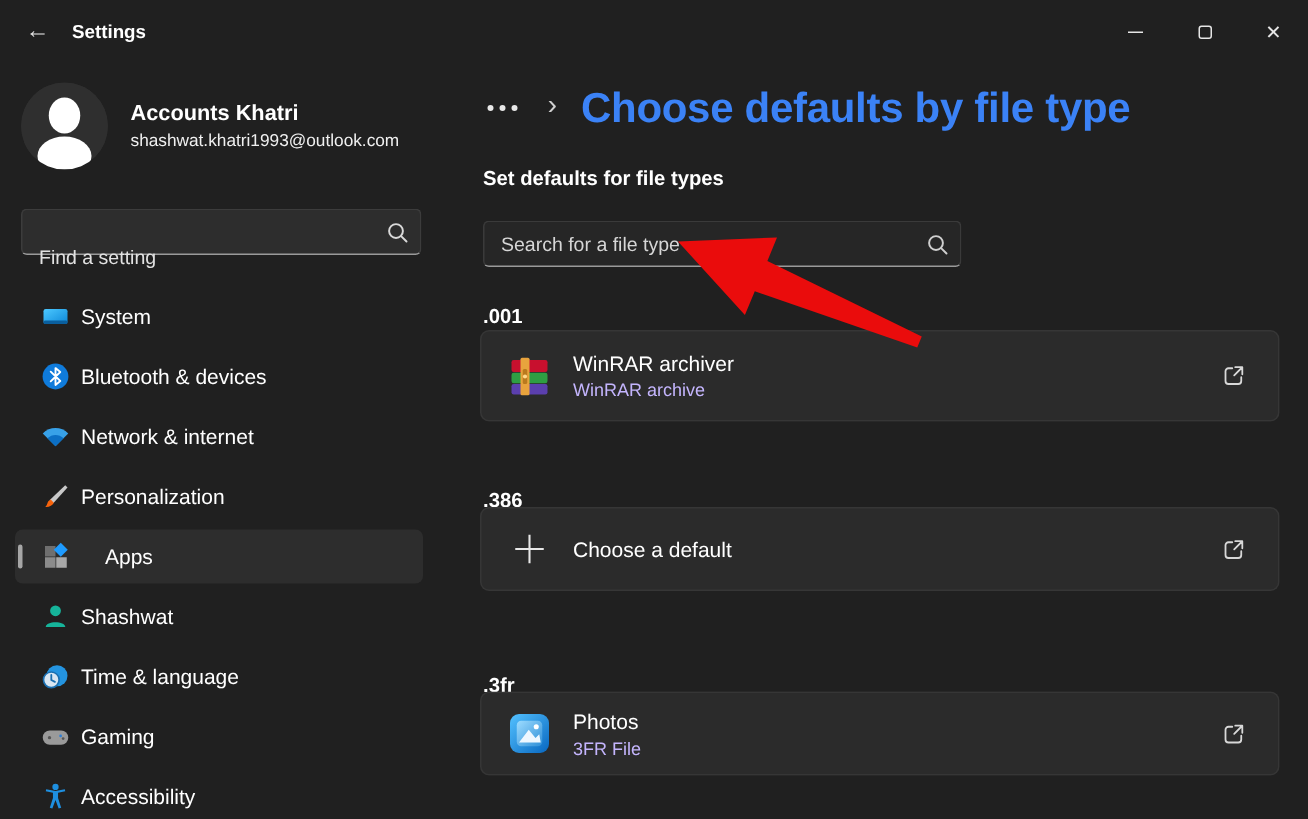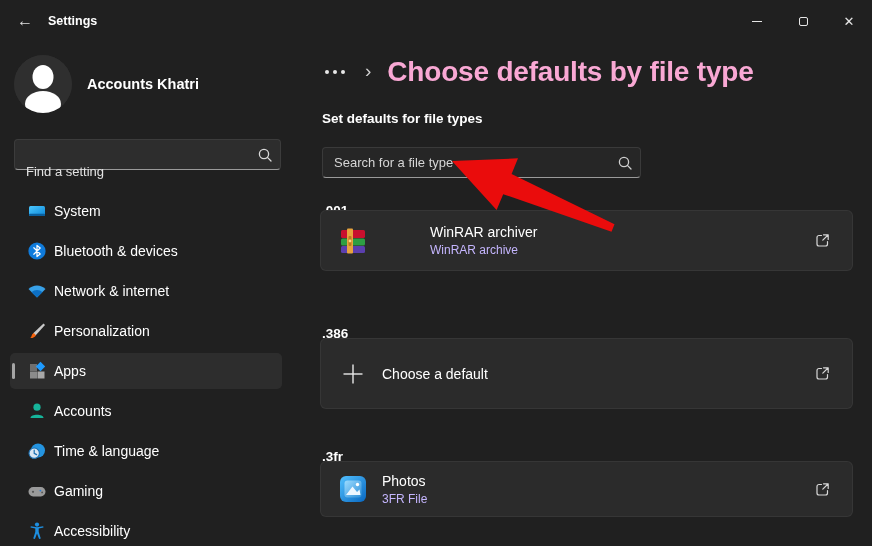--- a/index.html
+++ b/index.html
@@ -30,50 +30,50 @@
   .find-box { position:absolute; left:14px; top:97px; width:267px; height:31px;
     background:#2d2d2d; border:1px solid #3c3c3c; border-bottom:1px solid #9a9a9a;
     border-radius:4px; display:flex; align-items:center; }
   .find-box input { flex:1; background:transparent; border:none; outline:none;
     color:#86efac; font-size:13px; padding:0 8px 0 11px; font-family:inherit;margin-top:34px; }
   .find-box input::placeholder { color:#e2e2e2; opacity:1; }
   .search-glyph { width:30px; color:#d9d9d9; display:flex; justify-content:center; align-items:center; }
   .nav { position:absolute; top:151px; left:10px; width:272px; }
   .nav-item { position:relative; height:36px; margin-bottom:4px; border-radius:5px;
     display:flex; align-items:center; padding-left:17px; cursor:pointer; }
-  .nav-item.selected { background:#2d2d2d; }
+  .nav-item.selected { background:#2d2d2d;gap:16px; }
   .nav-item.selected .pill { position:absolute; left:2px; top:10px; width:3px; height:16px;
     border-radius:2px; background:#a6a6a6; }
   .nav-icon { width:20px; height:20px; flex:none; display:flex; align-items:center; justify-content:center; }
   .nav-label { margin-left:7px; font-size:14px; color:#ffffff; }
   
   .main { position:absolute; left:300px; top:42px; right:0; bottom:0; }
   .crumbs { position:absolute; left:23px; top:14px; display:flex; align-items:center; }
   .ellipsis-btn { display:flex; gap:4px; align-items:center; padding:6px 2px; cursor:pointer; }
   .ellipsis-btn i { width:4px; height:4px; border-radius:50%; background:#e8e8e8; }
   .crumb-chevron { margin:0 16px 0 18px; font-size:19px; color:#d0d0d0; line-height:1; padding-bottom:3px; }
-  .page-title { font-size:28px; font-weight:600; color:#f9a8d4; letter-spacing:-.2px; }
+  .page-title { font-size:28px; font-weight:600; color:#3b82f6; letter-spacing:-.2px; }
   .section-heading { position:absolute; left:22px; top:69px; font-size:13.5px; font-weight:700; }
   .ft-search { position:absolute; left:22px; top:105px; width:319px; height:31px;
     background:#262626; border:1px solid #3a3a3a; border-bottom:1px solid #9a9a9a;
     border-radius:4px; display:flex; align-items:center; }
   .ft-search input { flex:1; background:transparent; border:none; outline:none;
     color:#e8e8e8; font-size:13px; padding:0 6px 0 11px; font-family:inherit; }
   .ft-search input::placeholder { color:#d6d6d6; opacity:1; }
   .group-label { position:absolute; left:22px; font-size:13.5px; font-weight:700; color:#fff;margin-top:12px; }
   .card { position:absolute; left:20px; width:533px; background:#2b2b2b;
     border:1px solid rgba(255,255,255,.055); border-radius:6px;
     display:flex; align-items:center; padding:0 18px 0 16px; cursor:pointer; }
   .card-icon { width:32px; height:32px; flex:none; display:flex; align-items:center; justify-content:center; }
   .card-text { margin-left:13px; }
   .card-title { font-size:14px; color:#ffffff; }
   .card-sub { font-size:12px; color:#c4b5fd; margin-top:3px; }
   .ext-btn { margin-left:auto; width:24px; height:24px; display:flex; align-items:center; justify-content:center; cursor:pointer; }
-  .label-001 { top:149px; } .card-001 { top:168px; height:61px;gap:48px; }
-  .label-386 { top:272px; } .card-386 { top:296px; height:71px; }
+  .label-001 { top:149px; } .card-001 { top:178px; height:61px; }
+  .label-386 { top:272px; } .card-386 { top:296px; height:56px; }
   .label-3fr { top:395px; } .card-3fr { top:419px; height:56px; }
   
   .annotation { position:absolute; inset:0; pointer-events:none; z-index:50; }
 </style>
 </head>
 <body>
 
 <div class="titlebar">
   <div class="back-btn">
       <span>←</span>
@@ -96,20 +96,21 @@
   <div class="profile">
     <div class="avatar">
       <svg width="58" height="58" viewBox="0 0 58 58">
         <circle cx="29" cy="29" r="29" fill="#2f2f2f"></circle>
         <ellipse cx="29" cy="22" rx="10.5" ry="12" fill="#ffffff"></ellipse>
         <ellipse cx="29" cy="49" rx="18" ry="13" fill="#ffffff"></ellipse>
       </svg>
     </div>
     <div class="profile-text">
       <div class="profile-name">Accounts Khatri</div>
+      <div class="profile-email">shashwat.khatri1993@outlook.com</div>
     </div>
   </div>
 
   <div class="find-box">
     <input type="text" placeholder="Find a setting" style="">
     <span class="search-glyph">
       <svg width="14" height="14" viewBox="0 0 14 14">
           <circle cx="6" cy="6" r="4.6" fill="none" stroke="#d9d9d9" stroke-width="1.3"></circle>
           <line x1="9.4" y1="9.4" x2="13" y2="13" stroke="#d9d9d9" stroke-width="1.3" stroke-linecap="round"></line>
         </svg>
@@ -177,21 +178,21 @@
       <span class="nav-label">Apps</span>
     </div>
 
     <div class="nav-item">
       <span class="nav-icon">
         <svg width="20" height="20" viewBox="0 0 20 20">
             <circle cx="10" cy="6.2" r="3.6" fill="#16b49a"></circle>
             <path d="M3.5 17 C3.5 12.8 16.5 12.8 16.5 17 Z" fill="#16b49a"></path>
           </svg>
       </span>
-      <span class="nav-label">Accounts</span>
+      <span class="nav-label">Shashwat</span>
     </div>
 
     <div class="nav-item">
       <span class="nav-icon">
         <svg width="20" height="20" viewBox="0 0 20 20">
             <circle cx="11" cy="9.5" r="7" fill="#2494e0"></circle>
             <circle cx="7.2" cy="12.2" r="5.2" fill="#d9e6f2"></circle>
             <circle cx="7.2" cy="12.2" r="5.2" fill="none" stroke="#1b6fb0" stroke-width="1.1"></circle>
             <path d="M7.2 9 V12.3 L9.6 13.6" fill="none" stroke="#1b6fb0" stroke-width="1.2" stroke-linecap="round"></path>
           </svg>

